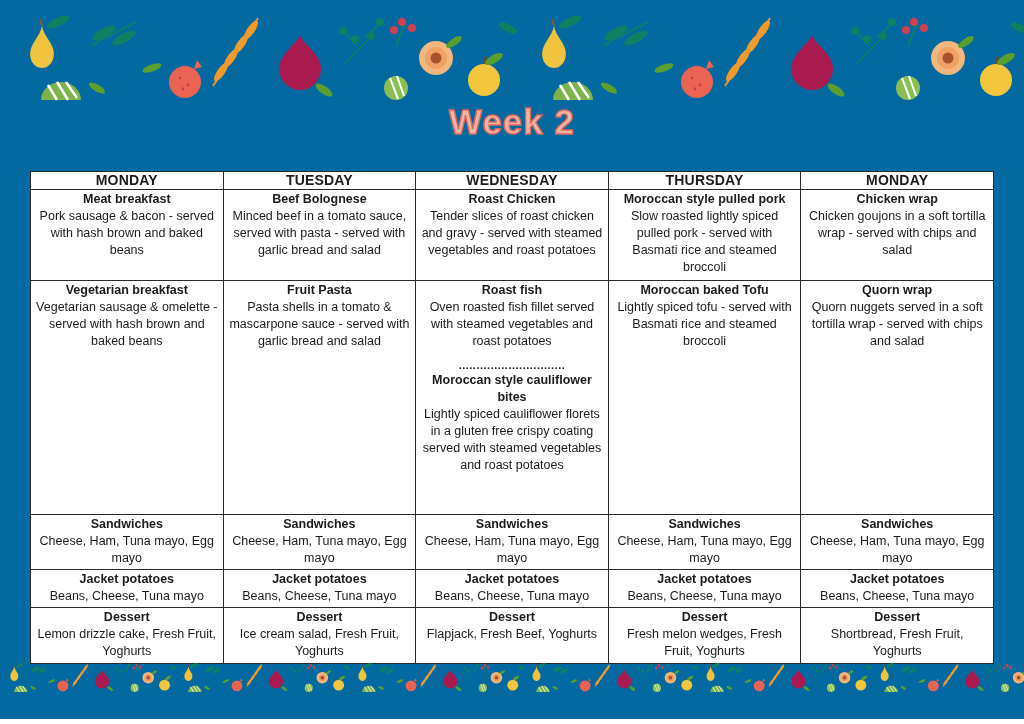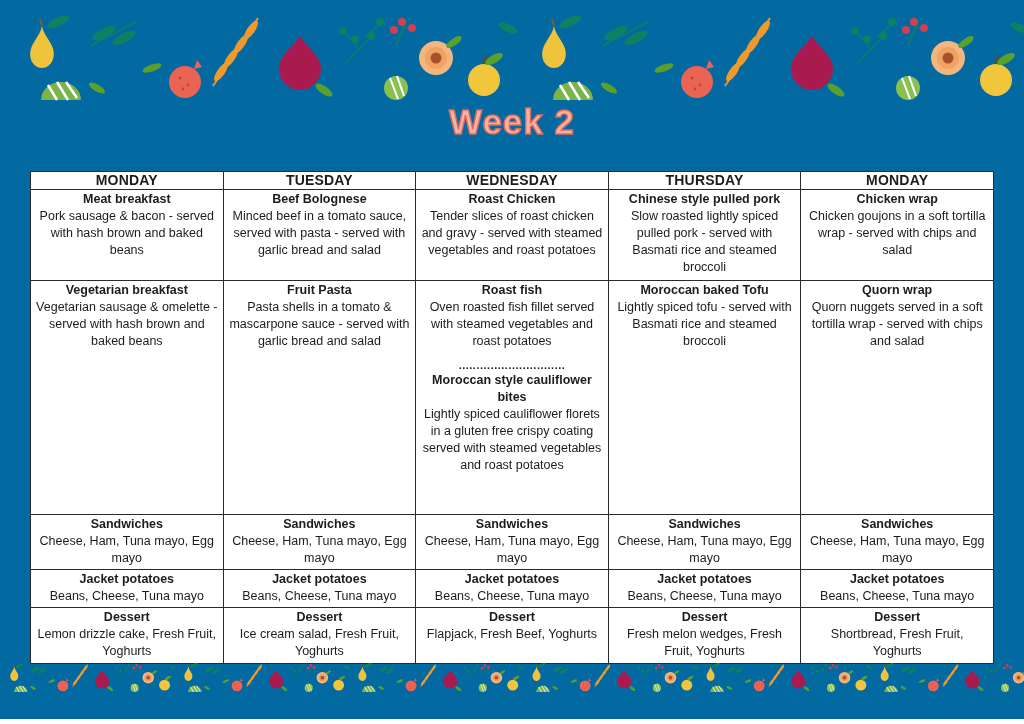--- a/index.html
+++ b/index.html
@@ -164,21 +164,21 @@
         </td>
         <td>
           <div class="mt">Beef Bolognese</div>
           <div class="md">Minced beef in a tomato sauce, served with pasta - served with garlic bread and salad</div>
         </td>
         <td>
           <div class="mt">Roast Chicken</div>
           <div class="md">Tender slices of roast chicken and gravy - served with steamed vegetables and roast potatoes</div>
         </td>
         <td>
-          <div class="mt">Chinese style pulled pork</div>
+          <div class="mt">Moroccan style pulled pork</div>
           <div class="md">Slow roasted lightly spiced pulled pork - served with Basmati rice and steamed broccoli</div>
         </td>
         <td>
           <div class="mt">Chicken wrap</div>
           <div class="md">Chicken goujons in a soft tortilla wrap - served with chips and salad</div>
         </td>
       </tr>
       <tr class="r-veg">
         <td>
           <div class="mt">Vegetarian breakfast</div>

